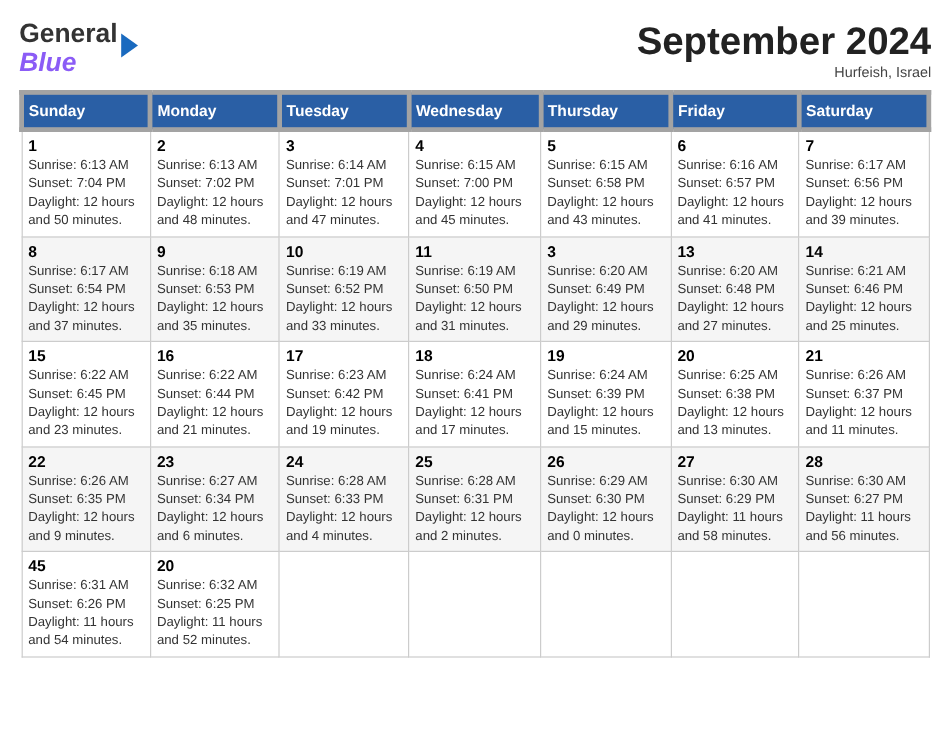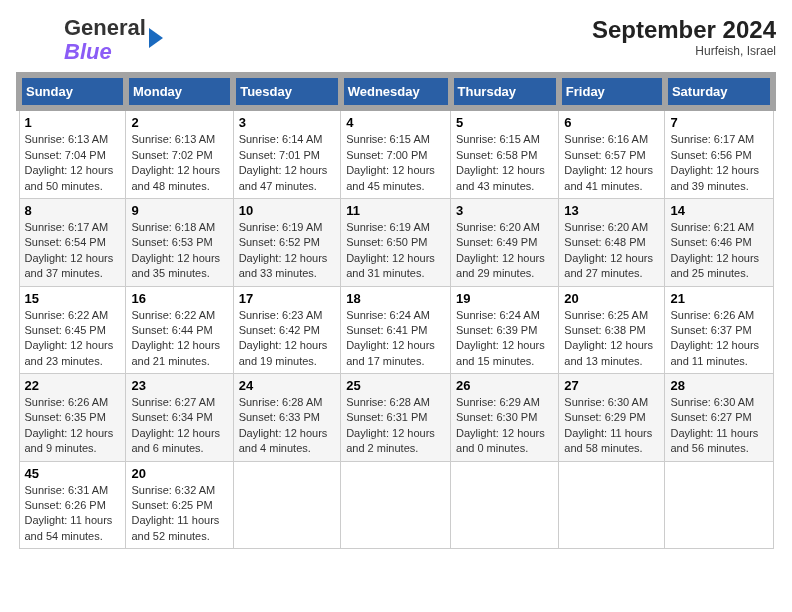--- a/index.html
+++ b/index.html
@@ -33,42 +33,42 @@
       border-left: 14px solid #1a6abf;
       border-top: 10px solid transparent;
       border-bottom: 10px solid transparent;
       margin-left: 3px;
       margin-top: -4px;
     }
     .title-block {
       text-align: right;
     }
     .title-block h1 {
-      font-size: 24px;
+      font-size: 32px;
       font-weight: bold;
       color: #222;
     }
     .title-block h2 {
       font-size: 12px;
       font-weight: normal;
       color: #444;
     }
     .calendar {
       width: 100%;
       border-collapse: collapse;
       font-size: 11px;
     }
     .calendar thead tr th {
       background: #2a5fa5;
       color: #fff;
       padding: 6px 4px;
       text-align: left;
       font-size: 13px;
       font-weight: bold;
-      border: 6px solid #a3a3a3;
+      border: 4px solid #a3a3a3;
     }
     .calendar tbody tr td {
       vertical-align: top;
       border: 1px solid #ccc;
       padding: 4px 5px;
       width: 113px;
       min-height: 80px;
       background: #fff;
     }
     .calendar tbody tr:nth-child(even) td {
@@ -87,21 +87,21 @@
     td.empty {
       background: #f9f9f9;
     }
   </style>
 </head>
 <body>
 
 <div class="header">
   <div class="logo">
     <div style="display:flex;flex-direction:column;align-items:flex-start;">
-      <div style="display:flex;align-items:center;margin-left:48px;">
+      <div style="display:flex;align-items:center;">
         <span class="logo-text">
           <span class="general">General</span><br>
           <span class="blue">Blue</span>
         </span>
         <div class="logo-arrow"></div>
       </div>
     </div>
   </div>
   <div class="title-block">
     <h1>September 2024</h1>

